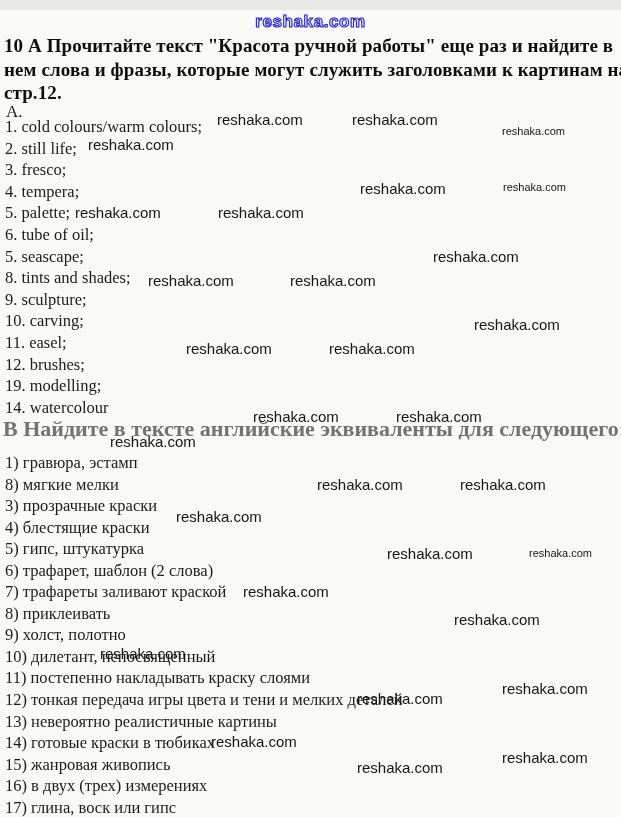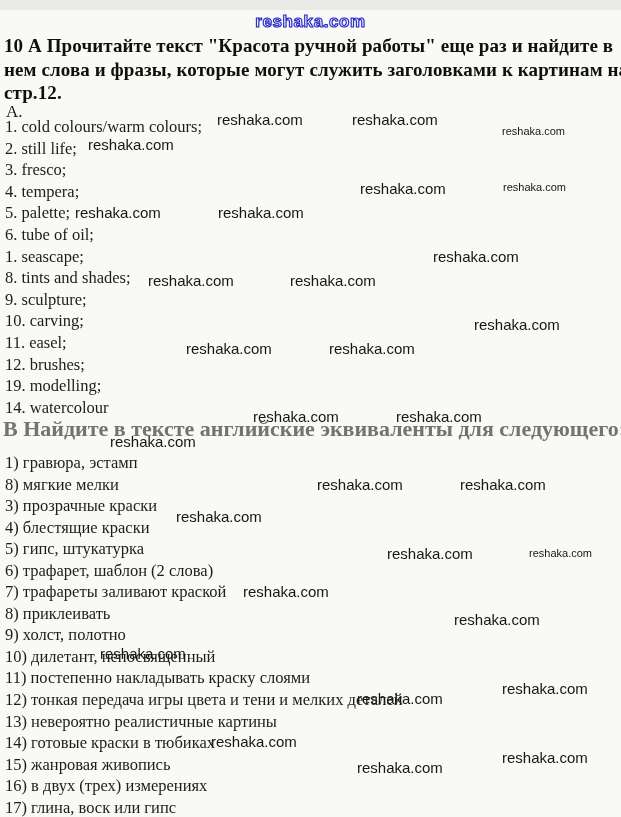--- a/index.html
+++ b/index.html
@@ -82,21 +82,21 @@
 
   <div class="label-a">А.</div>
 
   <div class="list-a">
       <div>1. cold colours/warm colours;</div>
       <div>2. still life;</div>
       <div>3. fresco;</div>
       <div>4. tempera;</div>
       <div>5. palette;</div>
       <div>6. tube of oil;</div>
-      <div>1. seascape;</div>
+      <div>5. seascape;</div>
       <div>8. tints and shades;</div>
       <div>9. sculpture;</div>
       <div>10. carving;</div>
       <div>11. easel;</div>
       <div>12. brushes;</div>
       <div>19. modelling;</div>
       <div>14. watercolour</div>
     </div>
 
   <div class="heading-b">В Найдите в тексте английские эквиваленты для следующего:</div>

